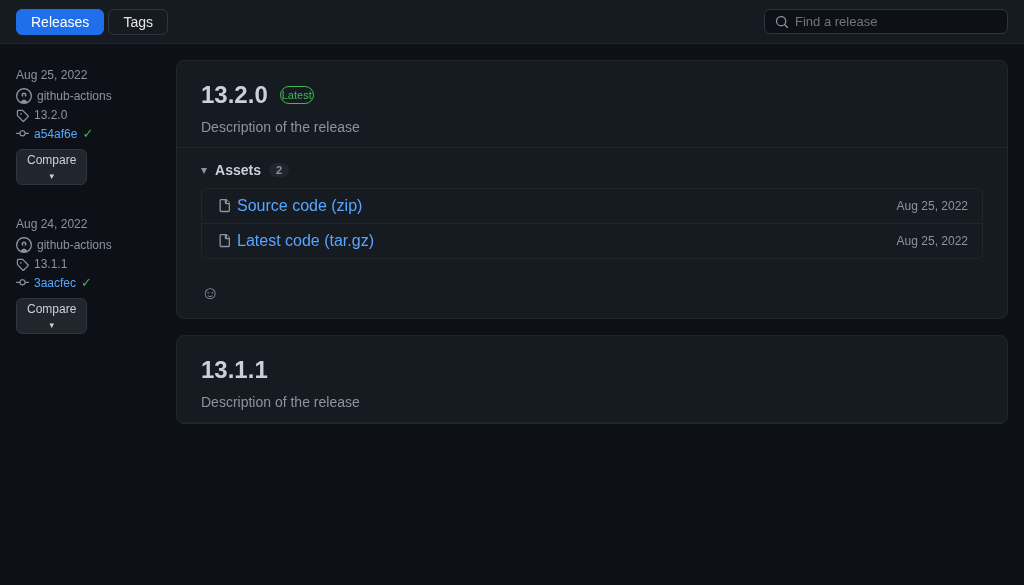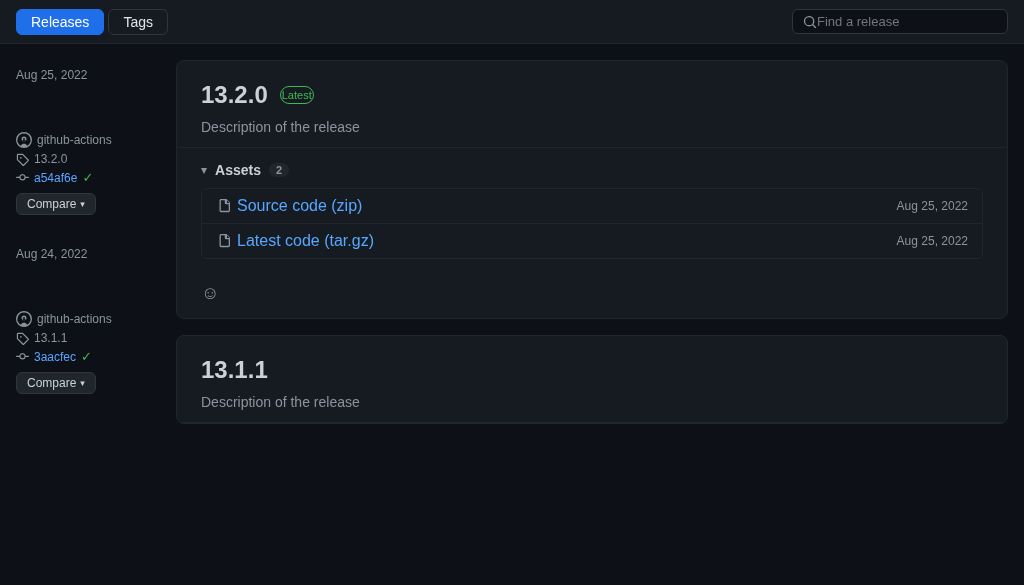--- a/index.html
+++ b/index.html
@@ -45,21 +45,22 @@
       color: #e5e5e5;
       border-color: #30363d;
     }
     .search-box {
       display: flex;
       align-items: center;
       background: #0d1117;
       border: 1px solid #30363d;
       border-radius: 6px;
       padding: 4px 10px;
-      width: 216px;
+      width: 244px;
+      gap: 6px;
     }
     .search-box input {
       background: transparent;
       border: none;
       outline: none;
       color: #8b949e;
       font-size: 13px;
       width: 100%;
     }
     .search-icon-svg {
@@ -94,21 +95,20 @@
       color: #8b949e;
       font-size: 12px;
       margin-bottom: 2px;
     }
     .sidebar-actor {
       display: flex;
       align-items: center;
       gap: 5px;
       font-size: 12px;
       color: #8b949e;
-      margin-top: 44px;
     }
     .sidebar-tag-row {
       display: flex;
       align-items: center;
       gap: 5px;
       font-size: 12px;
       color: #8b949e;
     }
     .sidebar-commit-row {
       display: flex;
@@ -130,20 +130,21 @@
       gap: 4px;
       background: #21262d;
       border: 1px solid #30363d;
       border-radius: 6px;
       color: #c9d1d9;
       padding: 3px 10px;
       font-size: 12px;
       cursor: pointer;
       margin-top: 4px;
       width: fit-content;
+      flex-direction: column;
     }
 
     
     .releases-list {
       flex: 1;
       display: flex;
       flex-direction: column;
       gap: 16px;
     }
     .release-card {

